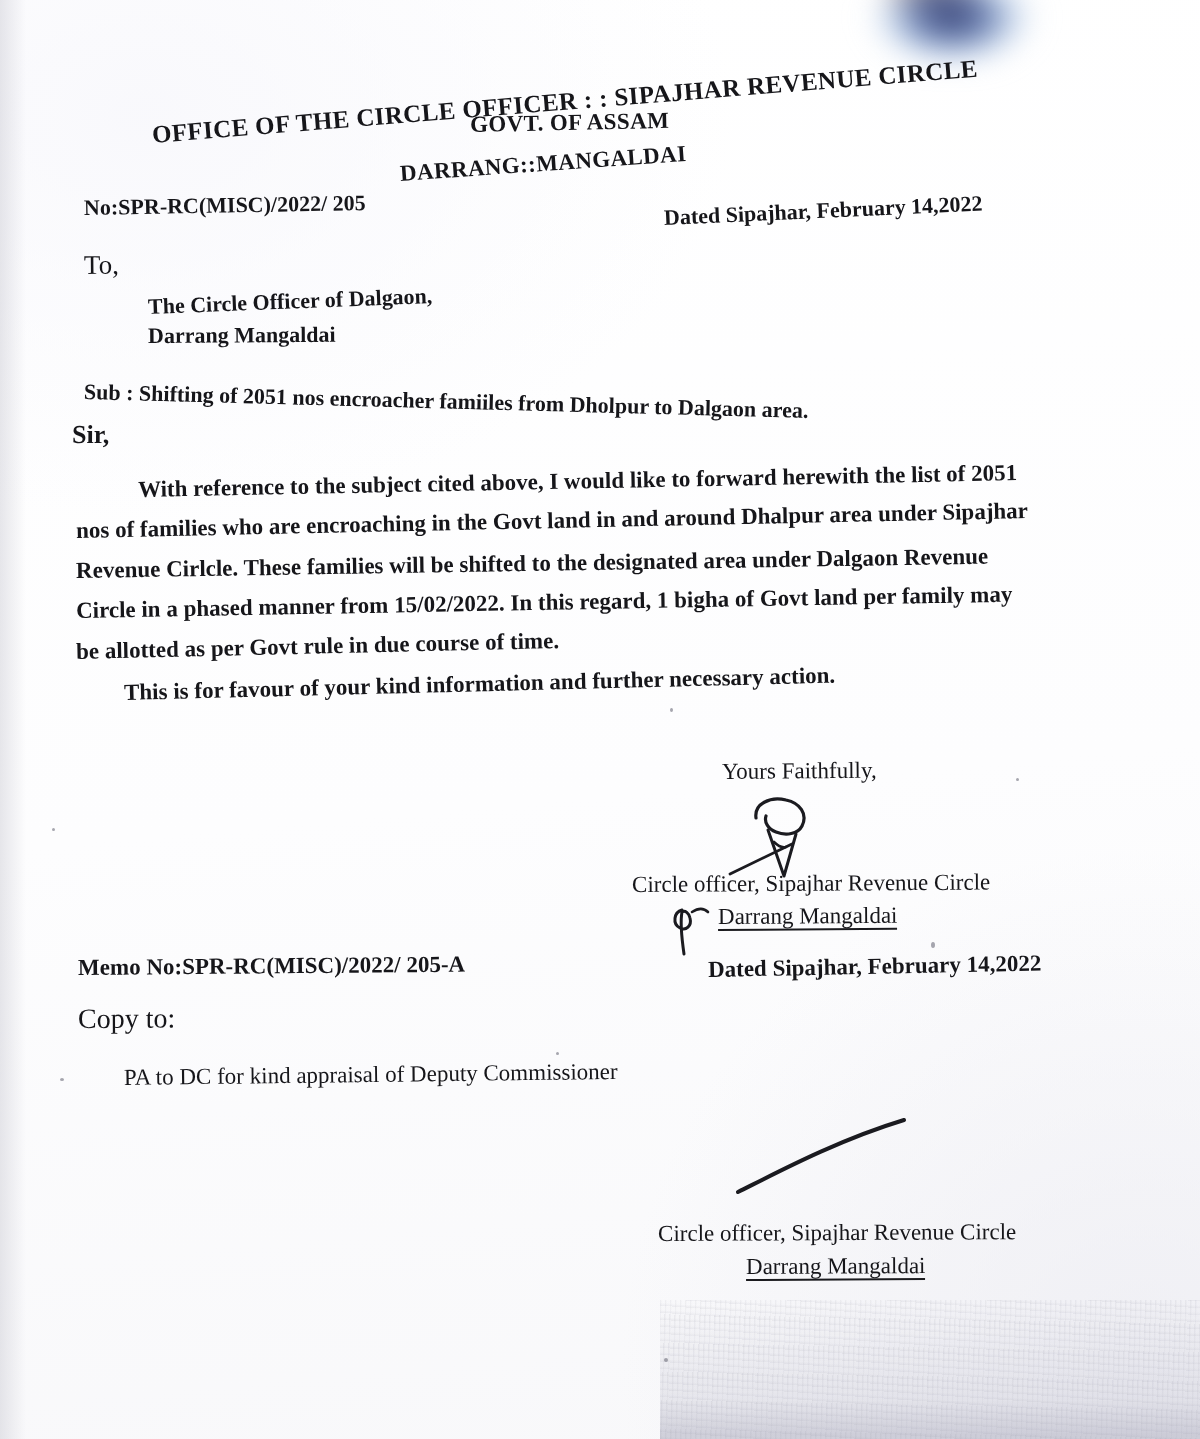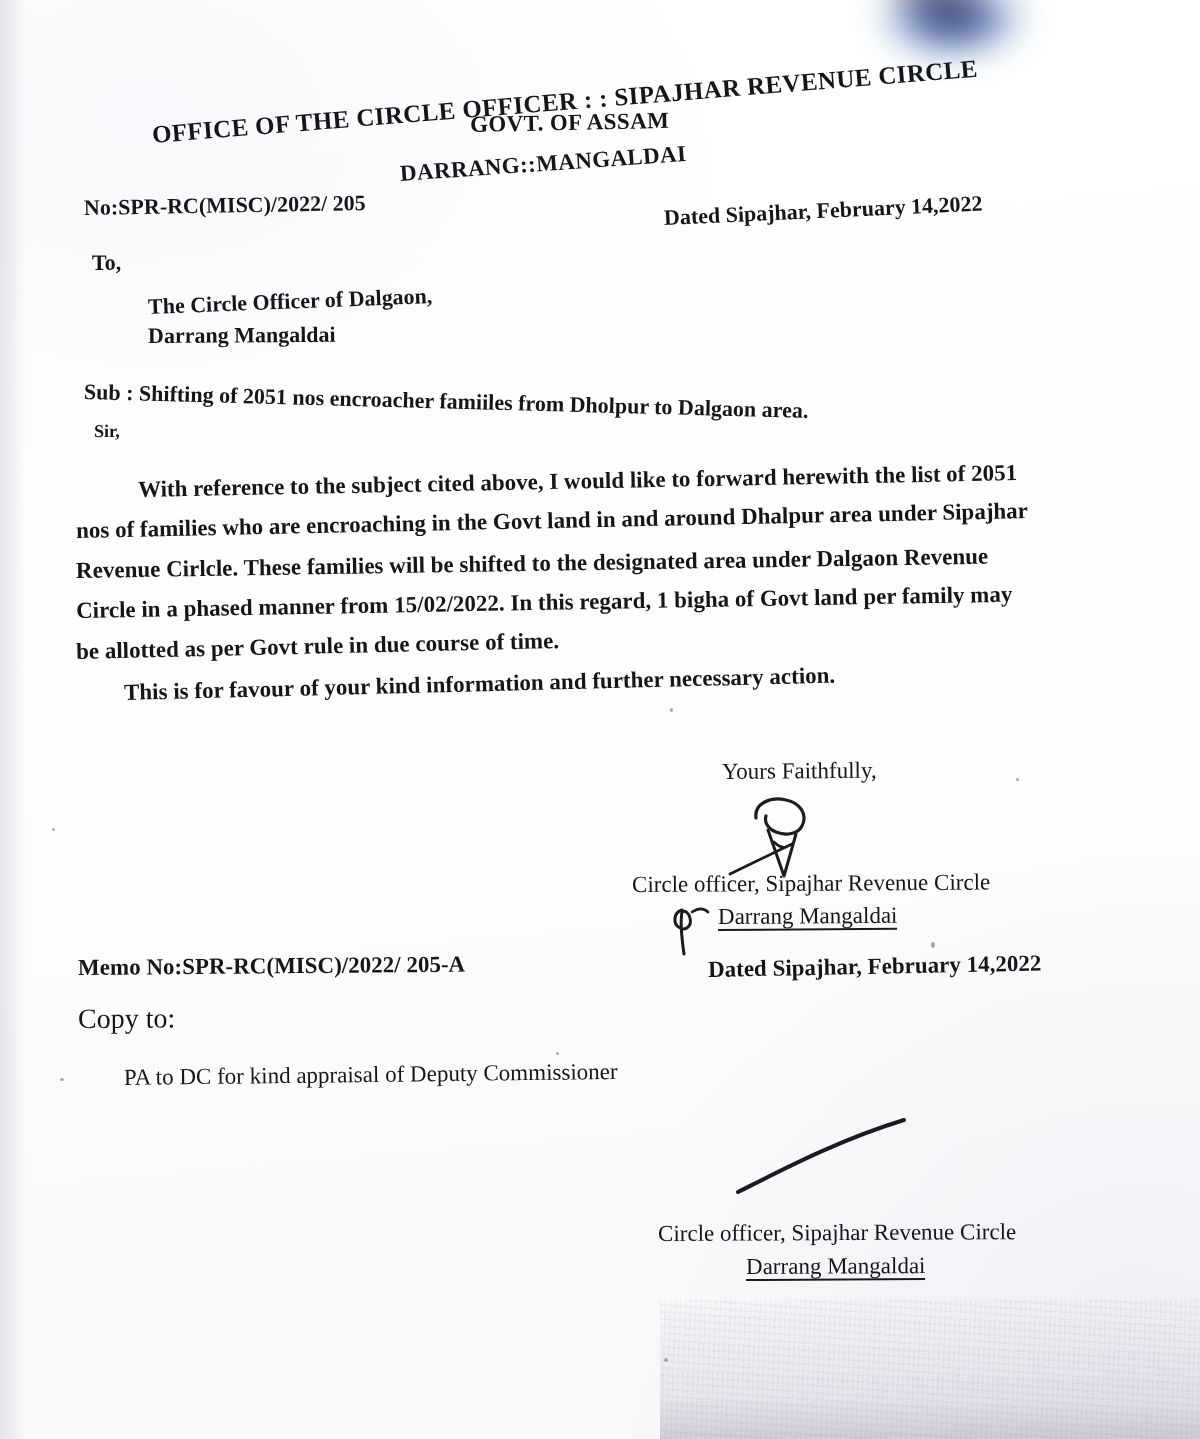--- a/index.html
+++ b/index.html
@@ -112,23 +112,23 @@
   }
   #ref-date {
     left: 664px; top: 207px;
     font-size: 22px;
     font-weight: bold;
     transform: rotate(-2.6deg);
     transform-origin: left center;
   }
 
   #to-label {
-    left: 92px; top: 252px;
-    font-size: 22px;
-    font-weight: bold;
+    left: 84px; top: 252px;
+    font-size: 27px;
+    font-weight: normal;
     transform: rotate(-0.6deg);
     transform-origin: left center;
   }
   #addr-1 {
     left: 148px; top: 296px;
     font-size: 22px;
     font-weight: bold;
     transform: rotate(-2.2deg);
     transform-origin: left center;
   }
@@ -141,22 +141,22 @@
   }
 
   #sub-line {
     left: 84px; top: 381px;
     font-size: 22px;
     font-weight: bold;
     transform: rotate(1.5deg);
     transform-origin: left center;
   }
   #sir-line {
-    left: 94px; top: 422px;
-    font-size: 18px;
+    left: 72px; top: 422px;
+    font-size: 26px;
     font-weight: bold;
     transform: rotate(0.3deg);
     transform-origin: left center;
   }
 
   .body-line {
     font-size: 23px;
     font-weight: bold;
     transform-origin: left center;
   }

